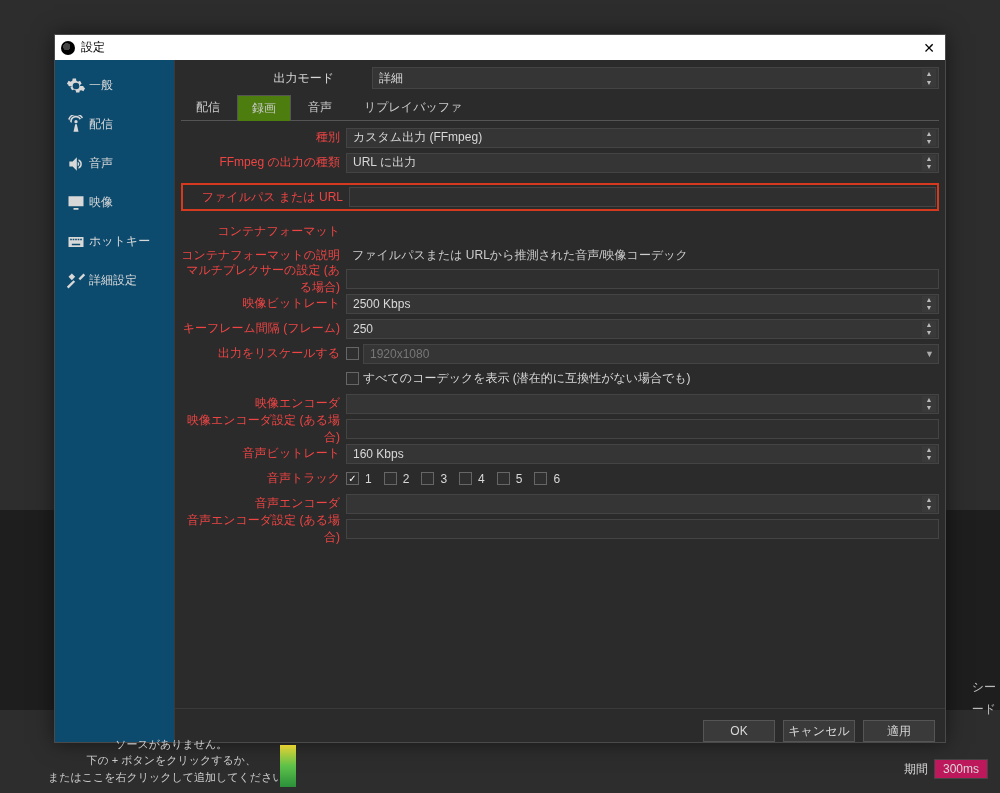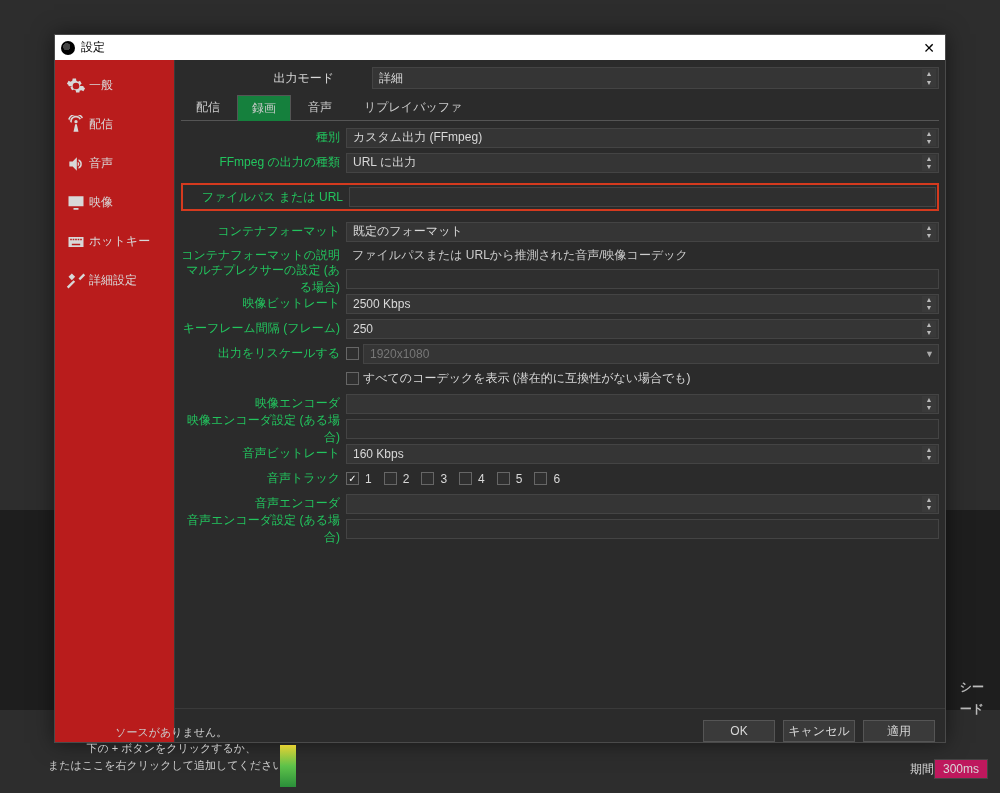--- a/index.html
+++ b/index.html
@@ -4,55 +4,55 @@
 <style>
 * { margin: 0; padding: 0; box-sizing: border-box; font-family: "Meiryo", "MS PGothic", sans-serif; }
 body { background: #2d2d2d; width: 1000px; height: 793px; overflow: hidden; position: relative; color: #d8d8d8; font-size: 12px; }
 .bg-strip { position: absolute; left: 0; right: 0; top: 510px; height: 200px; background: #1e1e1e; }
 .dialog { position: absolute; left: 54px; top: 34px; right: 54px; bottom: 50px; background: #2b2b2b; border: 1px solid #4a4a4a; display: flex; flex-direction: column; box-shadow: 0 0 20px rgba(0,0,0,.5); }
 .titlebar { height: 25px; background: #fff; color: #000; display: flex; align-items: center; padding: 0 6px; font-size: 12px; }
 .titlebar .obs-logo { width: 14px; height: 14px; border-radius: 50%; background: radial-gradient(circle at 40% 40%, #444 0 30%, #000 31% 100%); margin-right: 6px; }
 .titlebar .spacer { flex: 1; }
 .titlebar .close { font-size: 14px; cursor: pointer; padding: 0 4px; }
 .dialog-body { flex: 1; display: flex; min-height: 0; }
-.sidebar { width: 120px; background: #b91c1c; border-right: 1px solid #3a3a3a; padding-top: 6px; }
+.sidebar { width: 120px; background: #0c4a6e; border-right: 1px solid #3a3a3a; padding-top: 6px; }
 .sidebar-item { display: flex; align-items: center; height: 39px; padding-left: 8px; cursor: pointer; color: #d8d8d8; }
 .sidebar-item.active { background: #3a3a3a; }
 .sidebar-item .icon { width: 26px; display: flex; justify-content: center; }
 .sidebar-item svg { width: 20px; height: 20px; fill: #d8d8d8; }
 .main { flex: 1; display: flex; flex-direction: column; min-width: 0; }
 .toprow { display: flex; align-items: center; height: 34px; padding: 4px 6px 2px 0; }
 .toprow-label { width: 165px; text-align: right; padding-right: 6px; }
 .dropdown { flex: 1; height: 22px; background: #353535; border: 1px solid #444; display: flex; align-items: center; padding: 0 6px; position: relative; margin-left: 32px; }
 .spin-arrows { position: absolute; right: 2px; top: 1px; bottom: 1px; width: 14px; background: #3a3a3a; display: flex; flex-direction: column; }
 .spin-arrows div { flex: 1; display: flex; align-items: center; justify-content: center; font-size: 7px; color: #bbb; }
 .tabs { display: flex; border-bottom: 1px solid #555; margin: 0 6px 4px 6px; }
 .tab { padding: 4px 14px; background: #2b2b2b; color: #ccc; cursor: pointer; font-size: 12px; border: 1px solid transparent; border-bottom: none; margin-right: 2px; }
-.tab.active { background: #15803d; border-color: #555; position: relative; top: 1px; }
+.tab.active { background: #4d7c0f; border-color: #555; position: relative; top: 1px; }
 .form-area { flex: 1; overflow: auto; padding: 0 6px; }
 .form-row { display: flex; align-items: center; height: 25px; }
-.form-label { width: 165px; text-align: right; padding-right: 6px; color: #22c55e; }
+.form-label { width: 165px; text-align: right; padding-right: 6px; color: #ef4444; }
 .form-control { flex: 1; }
 .ctl { height: 20px; background: #353535; border: 1px solid #444; display: flex; align-items: center; padding: 0 6px; position: relative; color: #d8d8d8; }
 .ctl.input { background: #2f2f2f; }
 .ctl.disabled { color: #777; }
 .chevron { position: absolute; right: 4px; top: 50%; transform: translateY(-50%); font-size: 9px; color: #aaa; }
 .highlight { border: 2px solid #d53a1e; padding: 1px; margin: 8px 0; }
 .chk { width: 13px; height: 13px; background: #2f2f2f; border: 1px solid #666; display: inline-flex; align-items: center; justify-content: center; margin-right: 4px; vertical-align: middle; font-size: 10px; color: #fff; }
 .track-boxes { display: flex; align-items: center; gap: 2px; }
 .track-boxes .plab { margin-right: 10px; }
 .footer { height: 34px; display: flex; align-items: flex-end; justify-content: flex-end; padding: 0 10px; gap: 8px; border-top: 1px solid #3a3a3a; background: #2b2b2b; }
 .btn { min-width: 72px; height: 22px; background: #3a3a3a; border: 1px solid #555; color: #d8d8d8; display: flex; align-items: center; justify-content: center; cursor: pointer; font-size: 12px; }
-.bottom-text { position: absolute; left: 48px; bottom: 20px; font-size: 11px; color: #ccc; text-align: center; line-height: 1.5; }
+.bottom-text { position: absolute; left: 48px; bottom: 8px; font-size: 11px; color: #ccc; text-align: center; line-height: 1.5; }
 .meter { position: absolute; left: 280px; bottom: 6px; width: 16px; height: 42px; background: linear-gradient(to bottom, #e6d133 0%, #5ec24a 50%, #2a8f3a 100%); }
 .meter::before { content:""; position:absolute; left:-18px; top:0; bottom:0; width:16px; color:#888; }
-.bottom-right { position: absolute; right: 12px; bottom: 14px; display: flex; align-items: center; font-size: 12px; }
+.bottom-right { position: absolute; right: 12px; bottom: 14px; display: flex; align-items: center; gap: 6px; font-size: 12px; }
 .bottom-right .field { background: #be185d; border: 1px solid #444; padding: 2px 8px; }
 .partial-right { position: absolute; right: 0; top: 676px; color: #bbb; font-size: 12px; }
-.partial-right div { height: 22px; display:flex; align-items:center; padding-right:16px;font-weight:bold; }
+.partial-right div { height: 22px; display:flex; align-items:center; padding-right:4px; }
 </style>
 </head>
 <body>
 
 <div class="bg-strip"></div>
 
 <div class="partial-right">
   <div>シー</div>
   <div>ード</div>
 </div>
@@ -168,29 +168,20 @@
             <div class="form-control">
                 <div class="ctl input">
                   <span></span>
                 </div>
               </div>
           </div>
         </div>
 
         <div class="form-row">
           <div class="form-label">コンテナフォーマット</div>
-          <div class="form-control">
-              <div class="ctl">
-                <span>既定のフォーマット</span>
-                <div class="spin-arrows">
-                  <div>▲</div>
-                  <div>▼</div>
-                </div>
-              </div>
-            </div>
         </div>
         <div class="form-row" style="height:22px">
           <div class="form-label">コンテナフォーマットの説明</div>
           <div class="form-control" style="padding-left:6px;color:#ccc">ファイルパスまたは URLから推測された音声/映像コーデック</div>
         </div>
         <div class="form-row">
           <div class="form-label">マルチプレクサーの設定 (ある場合)</div>
           <div class="form-control">
               <div class="ctl input">
                 <span></span>

